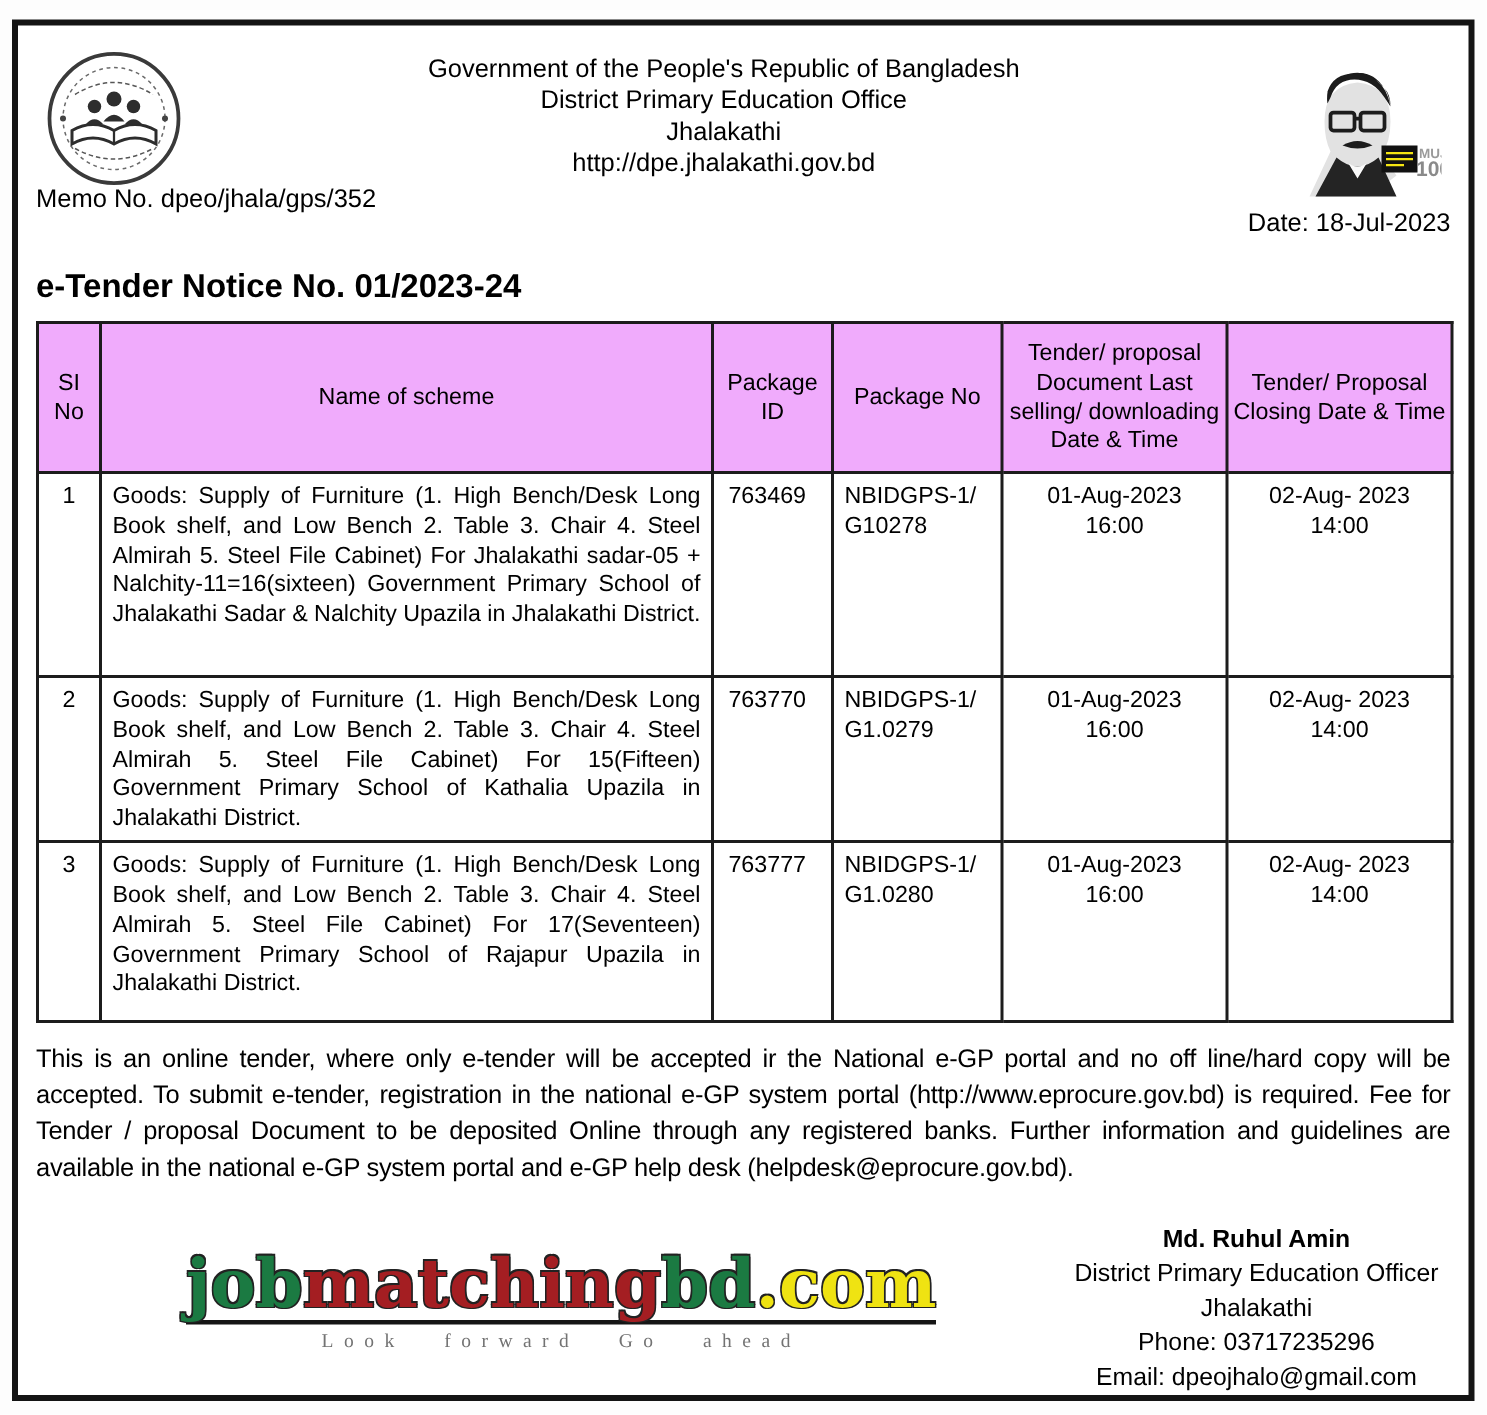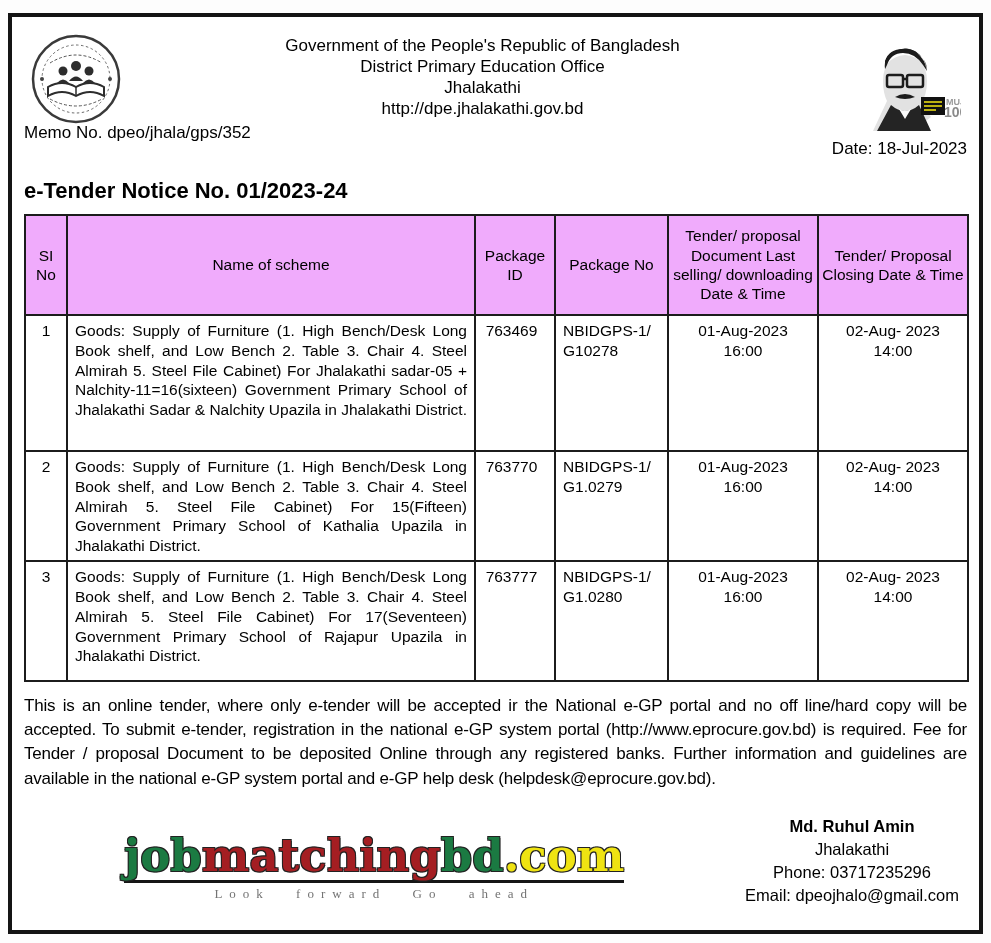--- a/index.html
+++ b/index.html
@@ -186,19 +186,20 @@
   <div class="bottom">
     <div class="brand-wrap">
       <div class="brand">
         <span style="color: rgb(27, 122, 66);">job</span><span style="color: rgb(164, 30, 34);">matching</span><span style="color: rgb(27, 122, 66);">bd</span><span style="color: rgb(239, 227, 18);">.com</span>
       </div>
       <div class="tagline">Look forward Go ahead</div>
     </div>
 
     <div class="sig">
       <div class="name">Md. Ruhul Amin</div>
+      <div>District Primary Education Officer</div>
       <div>Jhalakathi</div>
       <div>Phone: 03717235296</div>
       <div>Email: dpeojhalo@gmail.com</div>
     </div>
   </div>
 
 </div>
 
 </body></html>

